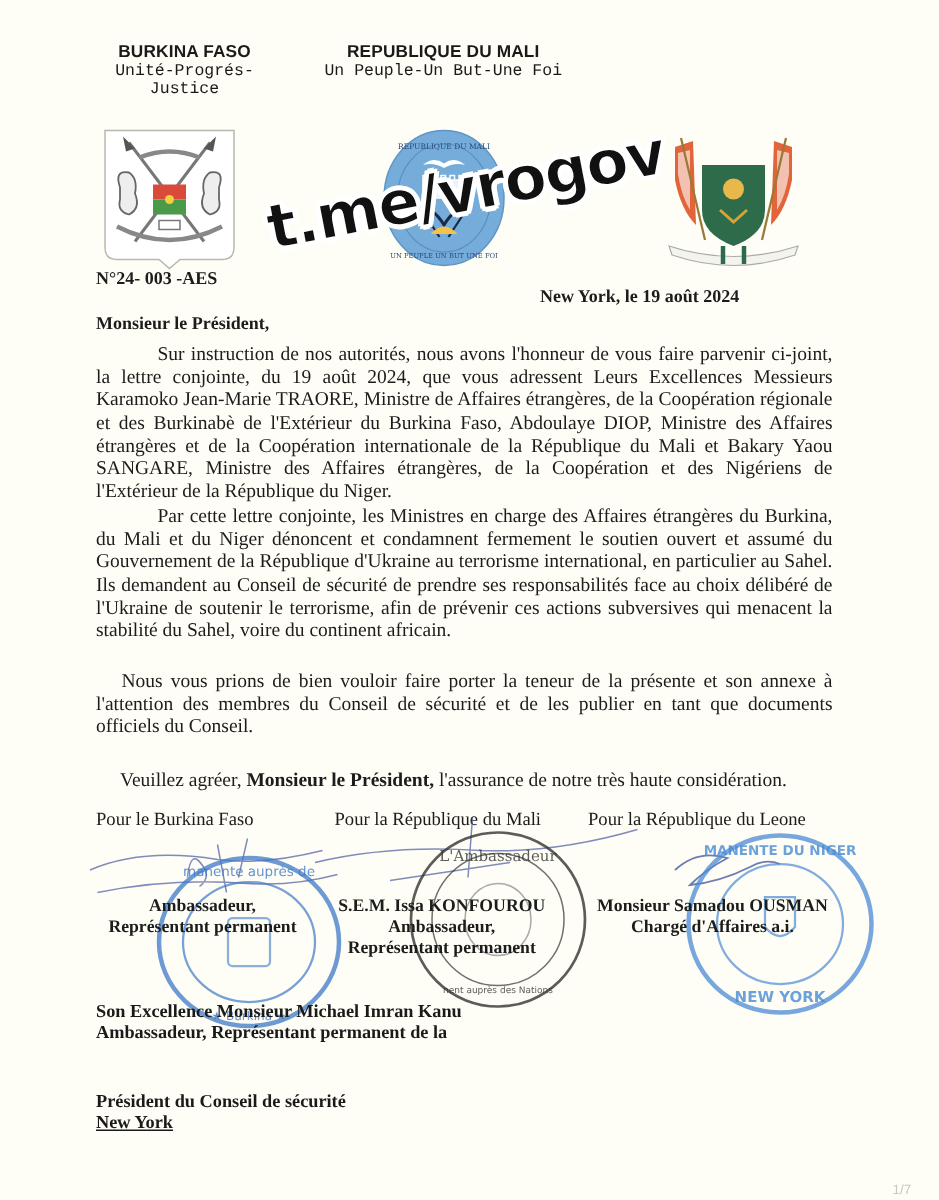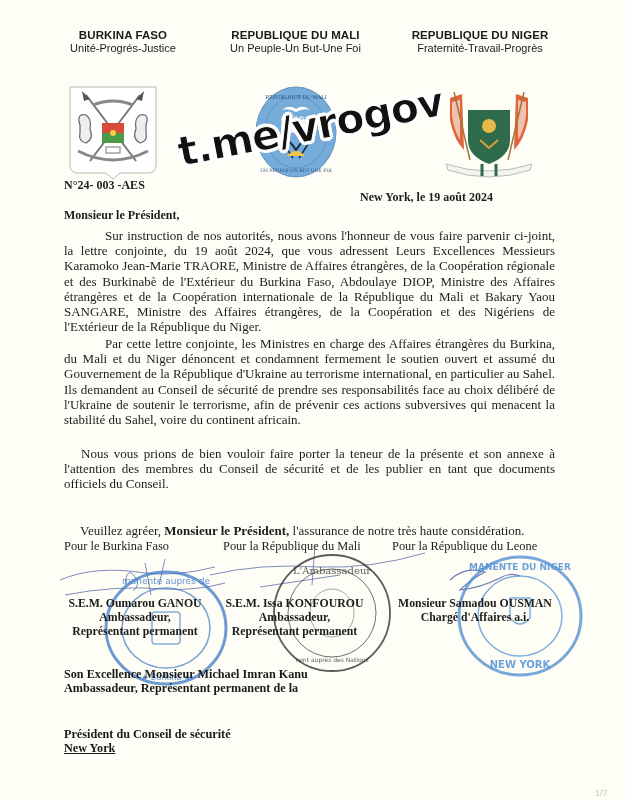--- a/index.html
+++ b/index.html
@@ -8,21 +8,21 @@
       background: #fefef6;
       position: relative;
       color: #1a1a1a;
     }
     .page { position: absolute; left: 0; top: 0; width: 626px; height: 576px; }
     .hdr {
       position: absolute; top: 29px; text-align: center;
       font-family: "Liberation Sans", sans-serif;
     }
     .hdr .country { font-weight: bold; font-size: 11.5px; letter-spacing: 0.1px; }
-    .hdr .motto { font-size: 11px; margin-top: 1px; }
+    .hdr .motto { font-size: 11px; margin-top: 1px; font-family: Liberation Mono, monospace; }
     .hdr-bf { left: 58px; width: 130px; }
     .hdr-ml { left: 213px; width: 165px; }
     .hdr-ne { left: 395px; width: 170px; }
 
     .emblem { position: absolute; }
     .emb-bf { left: 68px; top: 85px; width: 90px; height: 96px; }
     .emb-ml { left: 255px; top: 86px; width: 82px; height: 92px; }
     .emb-ne { left: 440px; top: 90px; width: 98px; height: 92px; }
     .txt {
       position: absolute; font-family: "Liberation Serif", "DejaVu Serif", serif;
@@ -35,21 +35,21 @@
 
     .para {
       position: absolute; left: 64px; width: 491px;
       font-family: "Liberation Serif", serif; font-size: 13px; line-height: 15.2px;
       text-align: justify; color: #1c1c1c;
     }
     .para .ind { display: inline-block; width: 41px; }
     .p1 { top: 228px; }
     .p2 { top: 336px; }
     .p3 { top: 446px; }
-    .p4 { top: 523px; left: 80px; width: 480px; text-align: left; }
+    .p4 { top: 512px; left: 80px; width: 480px; text-align: left; }
 
     .sig-head {
       position: absolute; top: 539px; font-family: "Liberation Serif", serif;
       font-weight: normal; font-size: 12.4px; color: #1c1c1c;
     }
     .sh1 { left: 64px; } .sh2 { left: 223px; } .sh3 { left: 392px; }
 
     .sig-block {
       position: absolute; font-family: "Liberation Serif", serif; font-weight: bold;
       font-size: 11.8px; line-height: 14px; text-align: center; color: #1c1c1c;
@@ -89,24 +89,20 @@
 
 <div class="page">
 
   <div class="hdr hdr-bf">
     <div class="country">BURKINA FASO</div>
     <div class="motto">Unité-Progrés-Justice</div>
   </div>
   <div class="hdr hdr-ml">
     <div class="country">REPUBLIQUE DU MALI</div>
     <div class="motto">Un Peuple-Un But-Une Foi</div>
-  </div>
-  <div class="hdr hdr-ne">
-    <div class="country">REPUBLIQUE DU NIGER</div>
-    <div class="motto">Fraternité-Travail-Progrès</div>
   </div>
 
   <div class="emblem emb-bf">
     <svg width="90" height="96" viewBox="0 0 90 96">
       <path d="M2 2 H88 V80 Q88 88 80 88 H52 L45 94 L38 88 H10 Q2 88 2 80 Z" fill="#fff" stroke="#b8b8b0" stroke-width="1"></path>
       <line x1="18" y1="10" x2="68" y2="76" stroke="#777" stroke-width="2"></line>
       <line x1="72" y1="10" x2="22" y2="76" stroke="#777" stroke-width="2"></line>
       <path d="M14 6 L22 14 L16 16 Z" fill="#555"></path>
       <path d="M76 6 L68 14 L74 16 Z" fill="#555"></path>
       <path d="M25 20 Q45 12 65 20" fill="none" stroke="#888" stroke-width="3"></path>
@@ -190,21 +186,20 @@
   </svg>
   <svg class="stamp" style="left:456px;top:554px" width="128" height="124">
     <ellipse cx="64" cy="62" rx="61" ry="59" fill="none" stroke="#4a8ad4" stroke-width="3" opacity="0.75"></ellipse>
     <ellipse cx="64" cy="62" rx="42" ry="40" fill="none" stroke="#4a8ad4" stroke-width="1.5" opacity="0.7"></ellipse>
     <path d="M54 44 L74 44 L74 64 Q64 76 54 64 Z" fill="none" stroke="#4a8ad4" stroke-width="1.5" opacity="0.7"></path>
     <text x="64" y="16" text-anchor="middle" font-size="9" font-weight="bold" fill="#4a8ad4" opacity="0.8" font-family="DejaVu Sans, sans-serif">MANENTE DU NIGER</text>
     <text x="64" y="114" text-anchor="middle" font-size="10" font-weight="bold" fill="#4a8ad4" opacity="0.8" font-family="DejaVu Sans, sans-serif">NEW YORK</text>
   </svg>
 
   <div class="sig-block sb1">
-    <div>S.E.M. Oumarou GANOU</div>
     <div>Ambassadeur,</div>
     <div>Représentant permanent</div>
   </div>
   <div class="sig-block sb2">
     <div>S.E.M. Issa KONFOUROU</div>
     <div>Ambassadeur,</div>
     <div>Représentant permanent</div>
   </div>
   <div class="sig-block sb3">
     <div>Monsieur Samadou OUSMAN</div>

